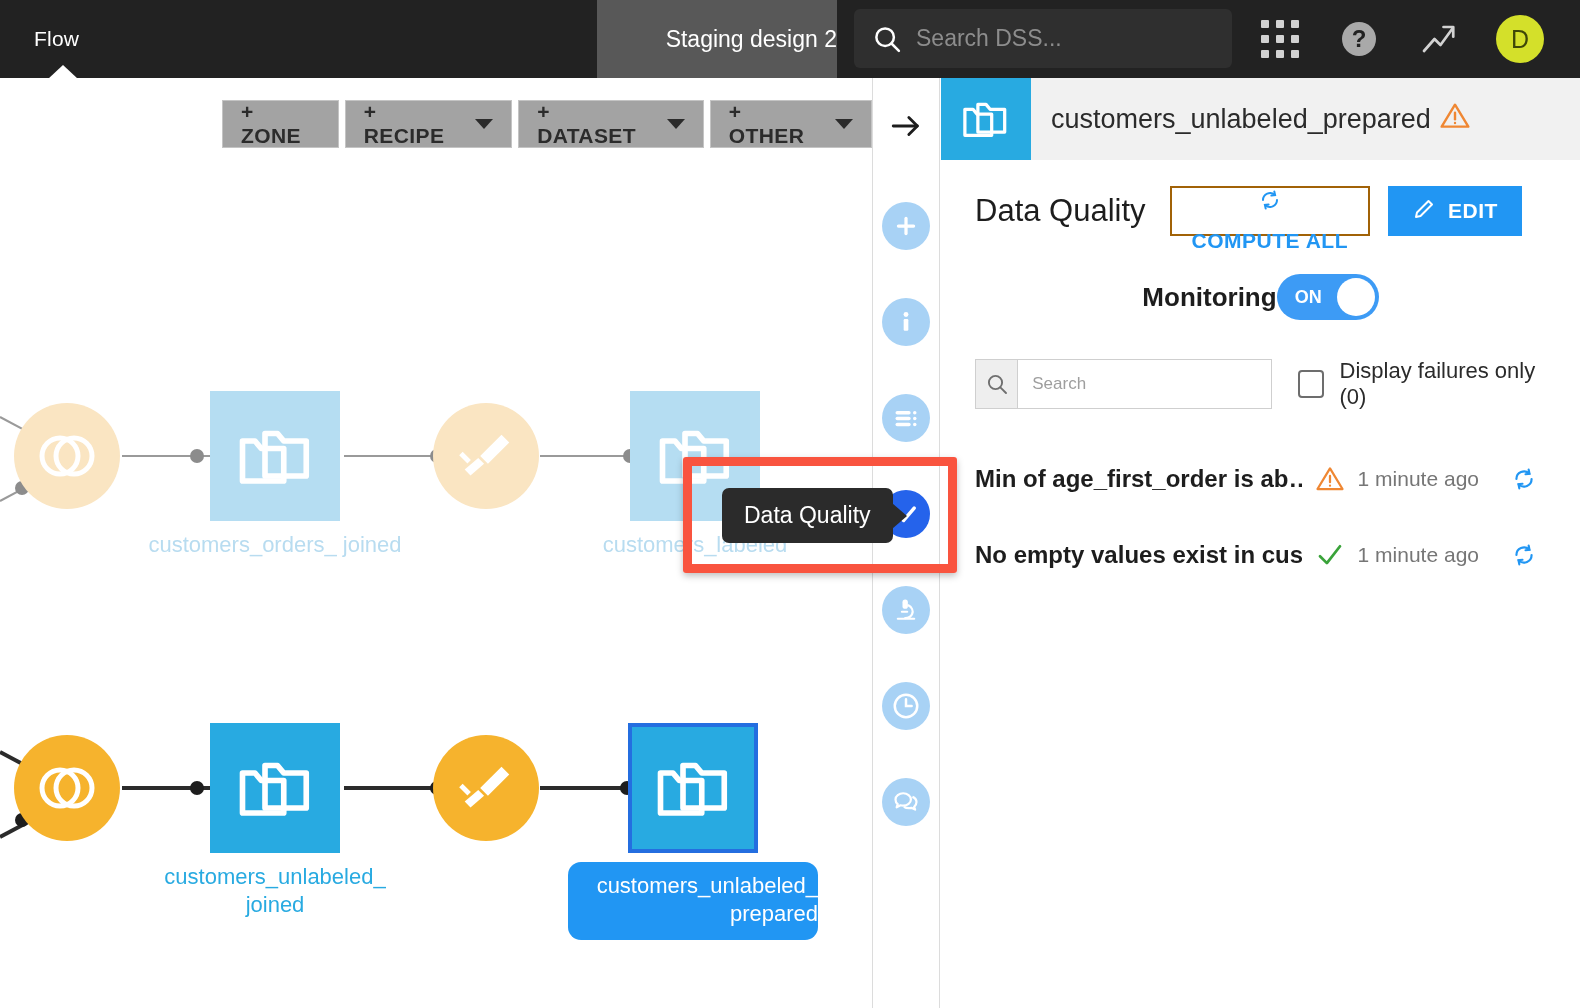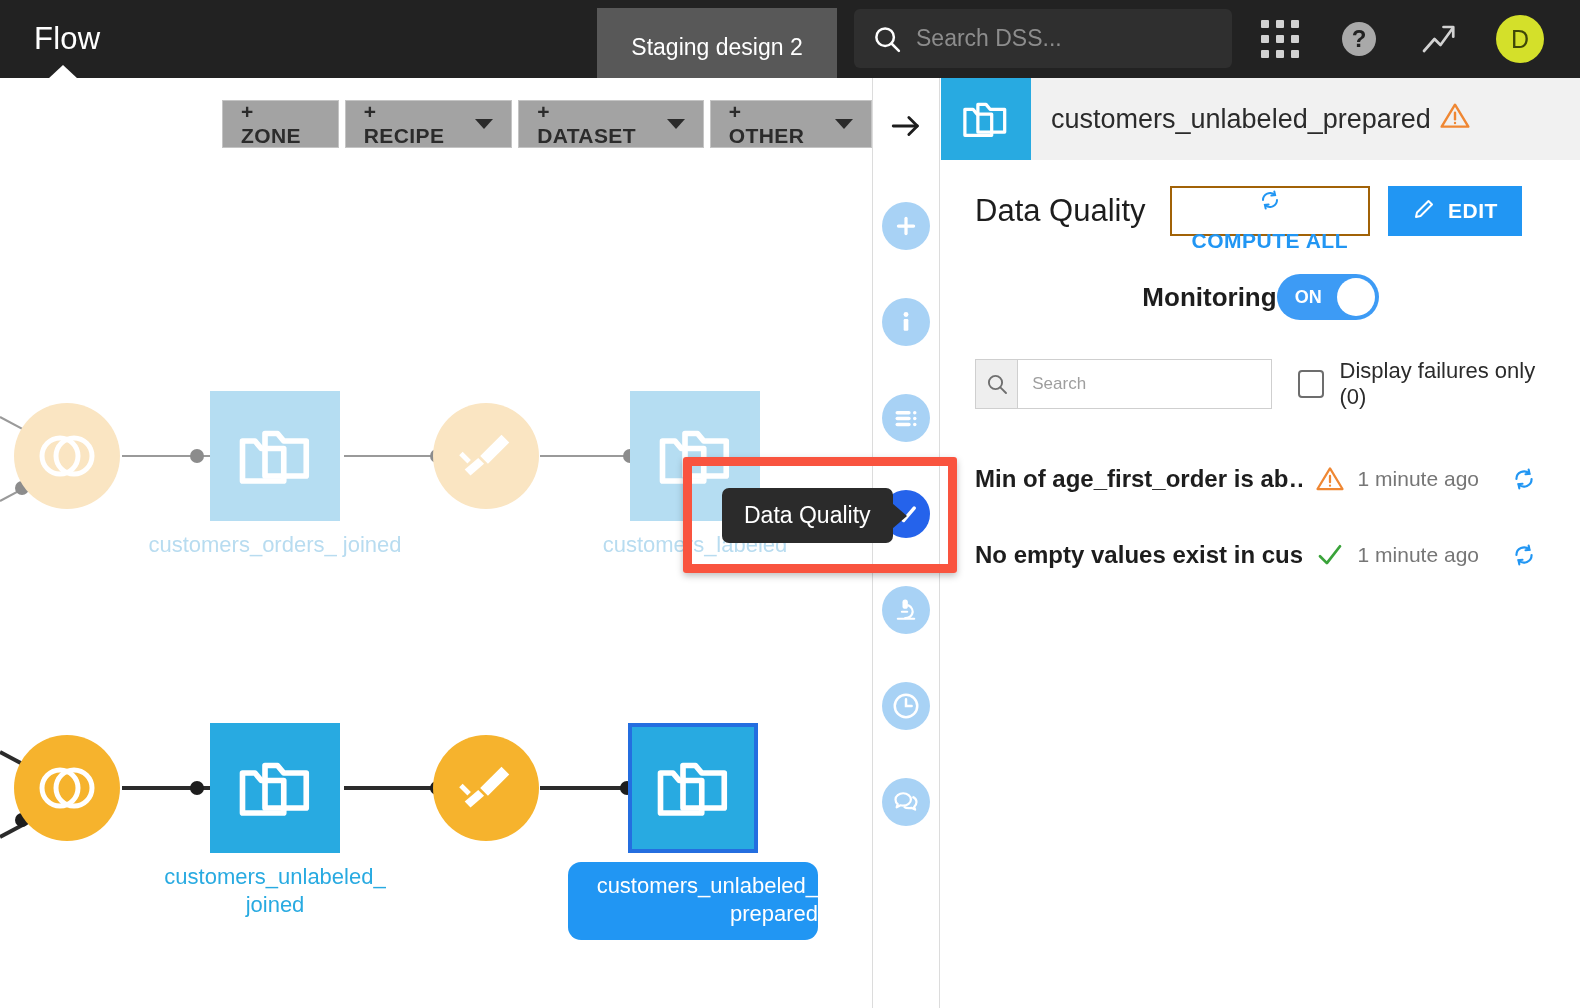--- a/index.html
+++ b/index.html
@@ -14,31 +14,31 @@
   
   .topbar {
     position: absolute; left: 0; top: 0; width: 1580px; height: 78px;
     background: #222222;
     display: flex; align-items: center;
   }
   .flow-tab {
     position: relative; height: 78px; display: flex; align-items: center;
     padding: 0 28px 0 34px;
   }
-  .flow-tab .label { color: #ffffff; font-size: 31px; font-weight: 400; letter-spacing: .2px; }
+  .flow-tab .label { color: #ffffff; font-size: 21px; font-weight: 400; letter-spacing: .2px; }
   .flow-caret {
     position: absolute; left: 48px; bottom: -1px;
     width: 0; height: 0;
     border-left: 15px solid transparent;
     border-right: 15px solid transparent;
     border-bottom: 14px solid #ffffff;
   }
   .project-tab {
     position: absolute; left: 597px; top: 0; width: 240px; height: 78px;
-    background: #585858; display: flex; align-items: center; justify-content: center; margin-top: 8px;
+    background: #585858; display: flex; align-items: center; justify-content: flex-end;
   }
   .project-tab .label { color: #ffffff; font-size: 23px; }
 
   .search-box {
     position: absolute; left: 854px; top: 9px; width: 378px; height: 59px;
     background: #2f2f2f; border-radius: 6px;
     display: flex; align-items: center; padding: 0 18px;
   }
   .search-box .sicon { width: 30px; height: 30px; flex: 0 0 30px; margin-right: 14px; }
   .search-box input {

